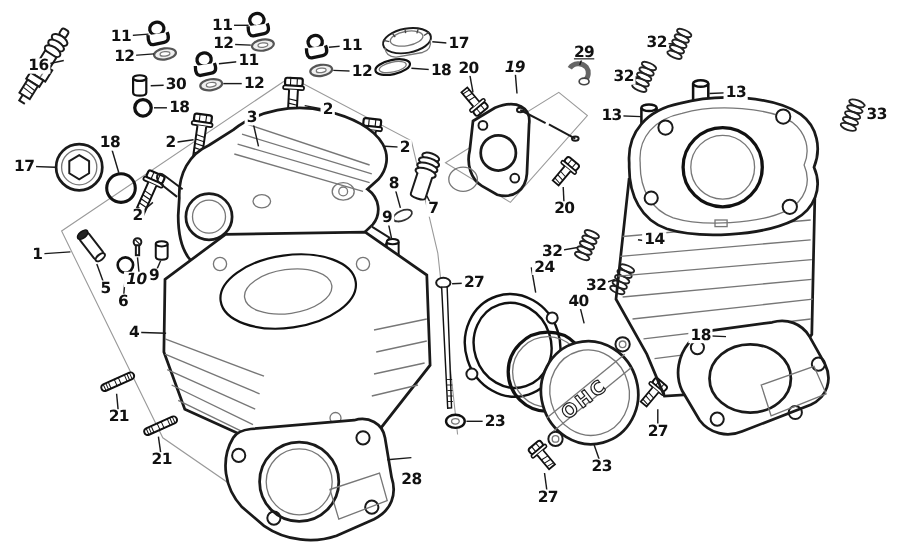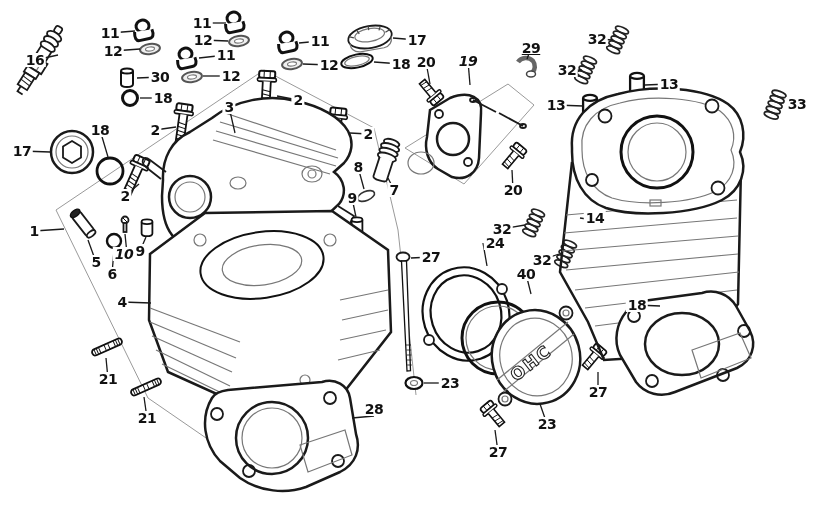--- a/index.html
+++ b/index.html
@@ -419,21 +419,21 @@
       <span class="callout" style="left: 513px; top: 190px;">20</span>
       <span class="callout" style="left: 108px; top: 379px;">21</span>
       <span class="callout" style="left: 147px; top: 418px;">21</span>
       <span class="callout" style="left: 431px; top: 257px;">27</span>
       <span class="callout" style="left: 450px; top: 383px;">23</span>
       <span class="callout" style="left: 483px; top: 243px; margin-left: 12px;">24</span>
       <span class="callout" style="left: 526px; top: 274px;">40</span>
       <span class="callout" style="left: 547px; top: 424px;">23</span>
       <span class="callout" style="left: 598px; top: 392px;">27</span>
       <span class="callout" style="left: 498px; top: 452px;">27</span>
-      <span class="callout" style="left: 374px; top: 409px;">28</span>
+      <span class="callout" style="left: 374px; top: 436px;">28</span>
       <span class="callout" style="left: 531px; top: 48px; text-decoration: underline;">29</span>
       <span class="callout" style="left: 160px; top: 77px;">30</span>
       <span class="callout" style="left: 163px; top: 98px;">18</span>
       <span class="callout" style="left: 597px; top: 39px;">32</span>
       <span class="callout" style="left: 567px; top: 70px;">32</span>
       <span class="callout" style="left: 502px; top: 229px;">32</span>
       <span class="callout" style="left: 542px; top: 260px;">32</span>
       <span class="callout" style="left: 797px; top: 104px;">33</span>
     </div>
 

